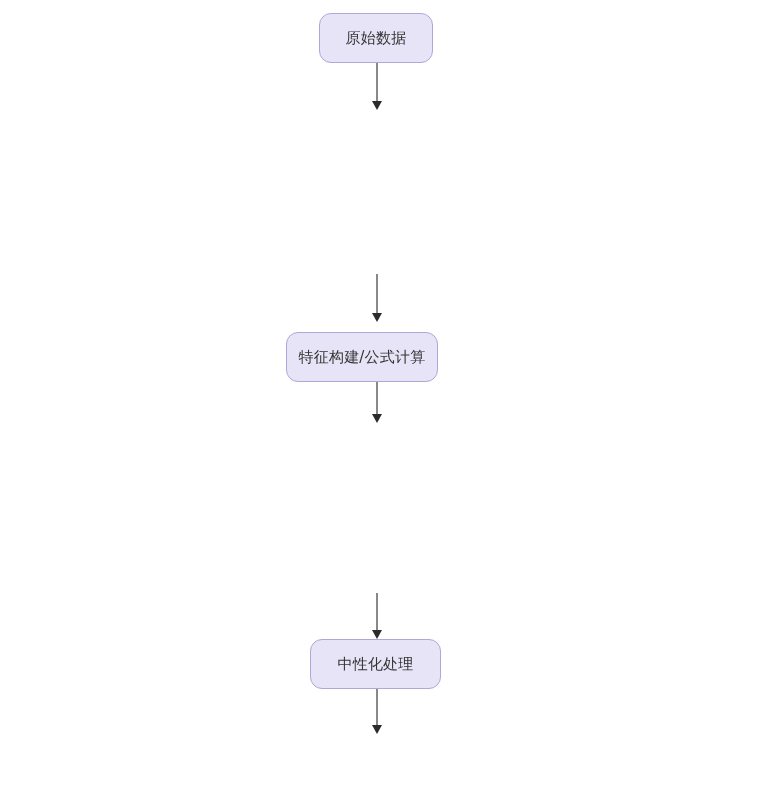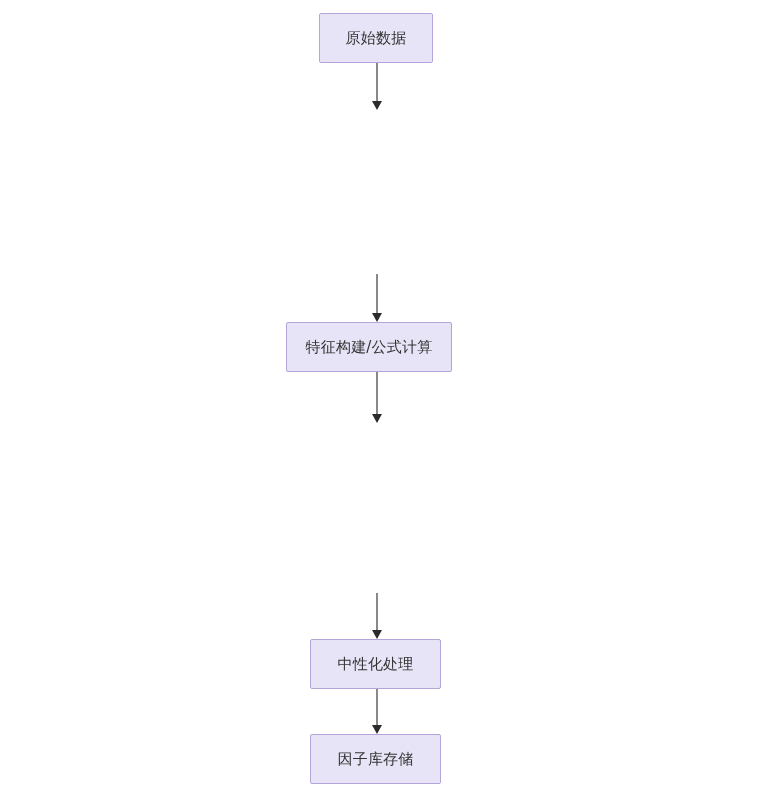--- a/index.html
+++ b/index.html
@@ -29,21 +29,21 @@
     justify-content: center;
     color: #333333;
     font-size: 15px;
     line-height: 1.2;
     white-space: nowrap;
     letter-spacing: 0.2px;
   }
   .node-rect {
     background: #e8e4f7;
     border: 1px solid #b4a4d8;
-    border-radius: 2px;
+    border-radius: 12px;
   }
   .node-diamond {
     background: transparent;
     border: none;
   }
   .diamond-shape {
     position: absolute;
     top: 0;
     left: 0;
     width: 100%;
@@ -99,26 +99,23 @@
   <div class="edge" id="edge-4" style="left: 376px; top: 689px; width: 2px; height: 45px;">
       <div class="edge-line" style="height: 38px;"></div>
       <div class="edge-head" style="top: 36px;"></div>
     </div>
 
   <div class="node node-rect" id="node-0" style="left: 319px; top: 13px; width: 114px; height: 50px;">
     <span>原始数据</span>
   </div>
 
 
-  <div class="node node-rect" id="node-2" style="left: 286px; top: 322px; width: 166px; height: 50px;">
+  <div class="node node-rect" id="node-2" style="left: 286px; top: 332px; width: 152px; height: 50px;">
     <span>特征构建/公式计算</span>
   </div>
 
 
   <div class="node node-rect" id="node-4" style="left: 310px; top: 639px; width: 131px; height: 50px;">
     <span>中性化处理</span>
   </div>
 
-  <div class="node node-rect" id="node-5" style="left: 310px; top: 734px; width: 131px; height: 50px;">
-    <span>因子库存储</span>
-  </div>
 
 </div>
 
 </body></html>

